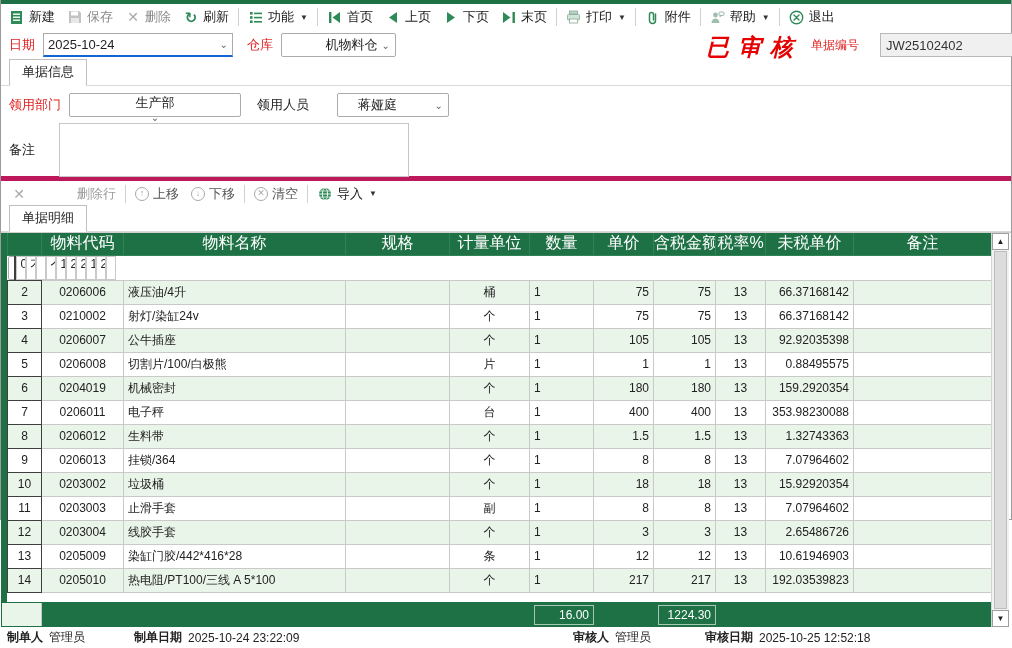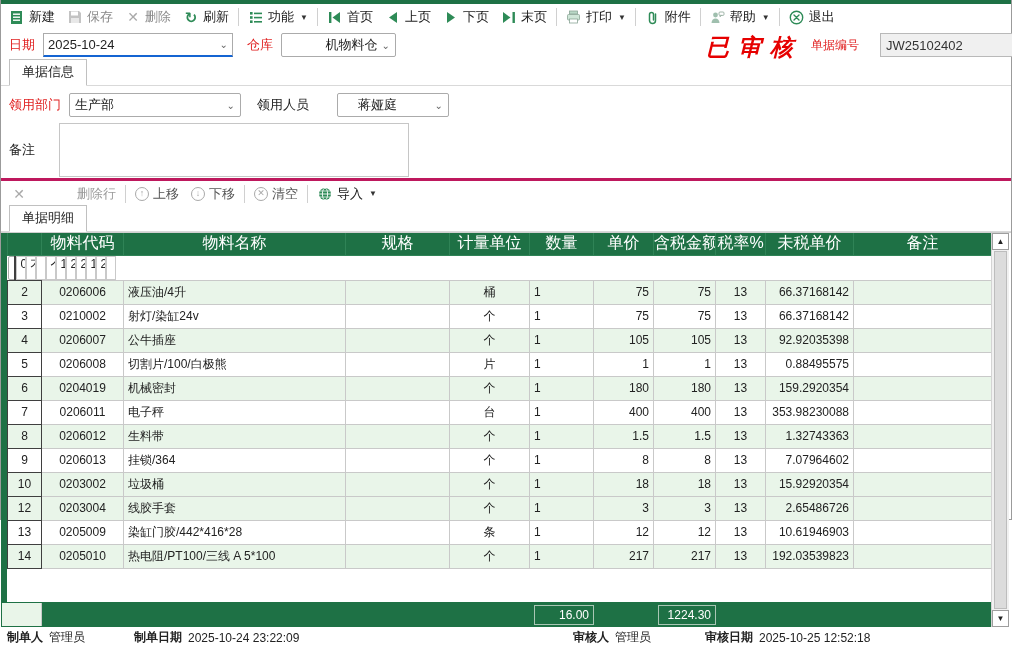--- a/index.html
+++ b/index.html
@@ -38,26 +38,26 @@
   .docno-lbl { position:absolute; left:810px; color:#e02020; font-size:12px; }
   .docno-box { position:absolute; left:879px; top:3px; width:162px; height:24px; background:#f0f0f0;
                border:1px solid #b9b9b9; display:flex; align-items:center; padding:0 5px; color:#333; }
 
   
   .tab-row { height:26px; display:flex; align-items:flex-end; padding-left:8px; flex:none; border-bottom:1px solid #d9d9d9; }
   .tab { border:1px solid #c0c0c0; border-bottom:1px solid #fff; background:#fff;
          padding:3px 12px 4px; margin-bottom:-1px; position:relative; }
 
   
-  .form-panel { height:95px; flex:none; padding:6px 8px 0; border-bottom:3px solid #be185d; }
+  .form-panel { height:95px; flex:none; padding:6px 8px 0; border-bottom:5px solid #be185d; }
   .form-line { display:flex; align-items:center; height:26px; }
   .sel { height:24px; border:1px solid #ababab; border-radius:2px; display:flex; align-items:center;
          padding:0 5px; background:#fff; }
   .sel .val { flex:1; }
-  .dept-sel { width:172px; }
+  .dept-sel { width:172px;flex-direction:column; }
   .person-sel { width:112px; margin-left:22px;padding-left:20px; }
   .lbl-blk { color:#222; margin:0 6px 0 16px; }
   .remark-line { display:flex; margin-top:5px; }
   .remark-lbl { width:50px; padding-top:18px; color:#222; }
   .remark-area { width:350px; height:54px; border:1px solid #c6c6c6; background:#fff; resize:none;
                  font-family:inherit; font-size:13px; padding:3px; }
 
   
   .grid-toolbar { height:25px; display:flex; align-items:center; padding:1px 4px; flex:none; }
   .circ { width:14px; height:14px; border:1px solid #a9a9a9; border-radius:50%; color:#a9a9a9;
@@ -462,20 +462,33 @@
             <td class="ta-l">垃圾桶</td>
             <td class="ta-l"></td>
             <td class="ta-c">个</td>
             <td class="ta-l">1</td>
             <td class="ta-r">18</td>
             <td class="ta-r">18</td>
             <td class="ta-c">13</td>
             <td class="ta-r">15.92920354</td>
             <td class="ta-l"></td>
           </tr>
+          <tr>
+            <td class="rownum">11</td>
+            <td class="ta-c">0203003</td>
+            <td class="ta-l">止滑手套</td>
+            <td class="ta-l"></td>
+            <td class="ta-c">副</td>
+            <td class="ta-l">1</td>
+            <td class="ta-r">8</td>
+            <td class="ta-r">8</td>
+            <td class="ta-c">13</td>
+            <td class="ta-r">7.07964602</td>
+            <td class="ta-l"></td>
+          </tr>
           <tr class="alt">
             <td class="rownum">12</td>
             <td class="ta-c">0203004</td>
             <td class="ta-l">线胶手套</td>
             <td class="ta-l"></td>
             <td class="ta-c">个</td>
             <td class="ta-l">1</td>
             <td class="ta-r">3</td>
             <td class="ta-r">3</td>
             <td class="ta-c">13</td>

